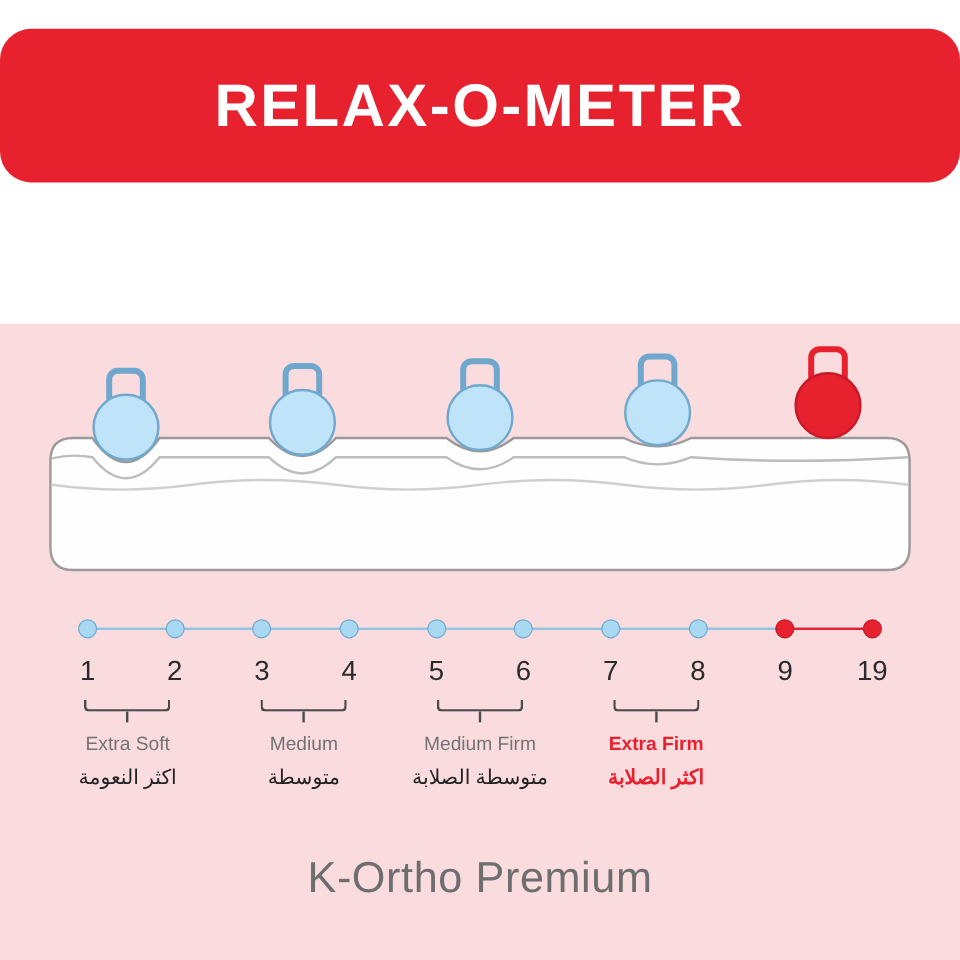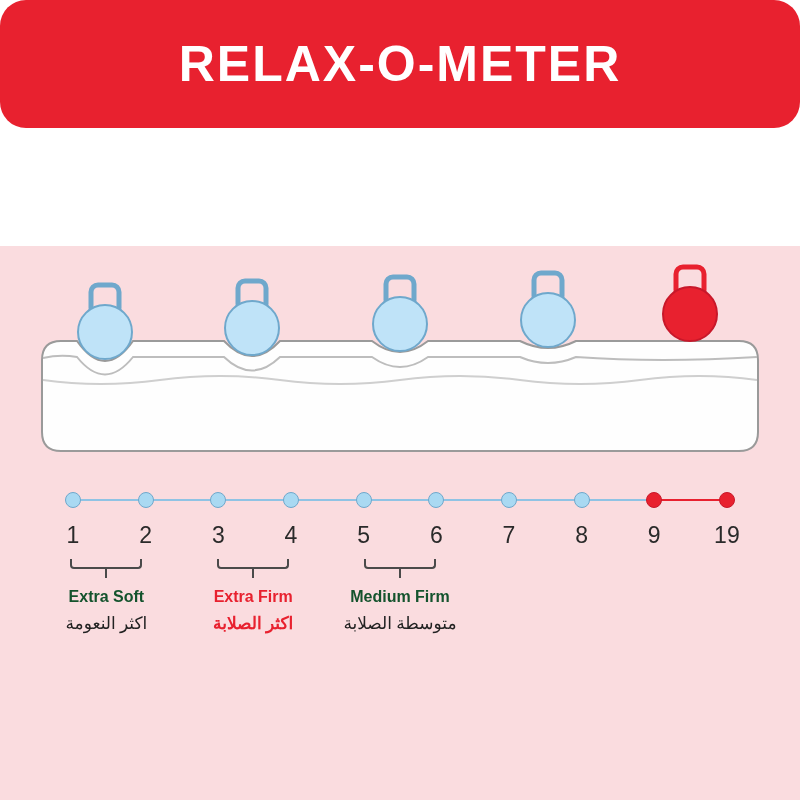--- a/index.html
+++ b/index.html
@@ -8,21 +8,21 @@
     --pink-bg:#fadcdf;
     --blue:#bfe3f8;
     --blue-stroke:#6fa8cc;
     --gray-text:#6e6e6e;
     --ink:#2a2a2a;
   }
   *{margin:0;padding:0;box-sizing:border-box;}
   html,body{width:800px;height:800px;overflow:hidden;}
   body{font-family:"Liberation Sans","DejaVu Sans",sans-serif;background:#ffffff;}
 
-  .top-wrap{background:#ffffff;padding-top:0;}
+  .top-wrap{background:#ffffff;padding-top:24px;}
   .banner{
     height:128px;background:var(--red);border-radius:26px;
     display:flex;align-items:center;justify-content:center;
   }
   .banner h1{
     color:#ffffff;font-size:50px;font-weight:800;letter-spacing:2px;
   }
 
   .content{background:var(--pink-bg);height:662px;}
 
@@ -55,21 +55,21 @@
   .num{font-size:23px;color:var(--ink);}
 
   .groups{width:734px;margin:10px auto 0;display:flex;}
   .group{width:146.8px;display:flex;flex-direction:column;align-items:center;}
   .bracket{
     width:72px;height:10px;
     border-left:2px solid #4a4a4a;border-right:2px solid #4a4a4a;border-bottom:2px solid #4a4a4a;
     border-bottom-left-radius:4px;border-bottom-right-radius:4px;
   }
   .stem{width:2px;height:9px;background:#4a4a4a;}
-  .label-en{margin-top:10px;font-size:16px;font-weight:700;color:#14532d;}
+  .label-en{margin-top:10px;font-size:16px;font-weight:400;color:#737373;}
   .label-ar{margin-top:7px;font-size:17px;color:#222;font-family:Liberation Serif, serif;direction:rtl;}
   .group.highlight .label-en{color:var(--red);font-weight:800;}
   .group.highlight .label-ar{color:var(--red);font-weight:700;}
 
   .brand{
     margin-top:52px;text-align:center;
     font-size:36px;color:var(--gray-text);letter-spacing:0.5px;
   }
 </style>
 </head>
@@ -183,28 +183,35 @@
     </div>
   </div>
 
   <div class="groups">
     <div class="group">
       <div class="bracket"></div>
       <div class="stem"></div>
       <div class="label-en">Extra Soft</div>
       <div class="label-ar">اكثر النعومة</div>
     </div>
+    <div class="group">
+      <div class="bracket"></div>
+      <div class="stem"></div>
+      <div class="label-en">Medium</div>
+      <div class="label-ar">متوسطة</div>
+    </div>
+    <div class="group">
+      <div class="bracket"></div>
+      <div class="stem"></div>
+      <div class="label-en">Medium Firm</div>
+      <div class="label-ar">متوسطة الصلابة</div>
+    </div>
     <div class="group highlight">
       <div class="bracket"></div>
       <div class="stem"></div>
       <div class="label-en">Extra Firm</div>
       <div class="label-ar">اكثر الصلابة</div>
     </div>
-    <div class="group">
-      <div class="bracket"></div>
-      <div class="stem"></div>
-      <div class="label-en">Medium Firm</div>
-      <div class="label-ar">متوسطة الصلابة</div>
-    </div>
   </div>
 
+  <div class="brand">K-Ortho Premium</div>
 
 </div>
 
 </body></html>

